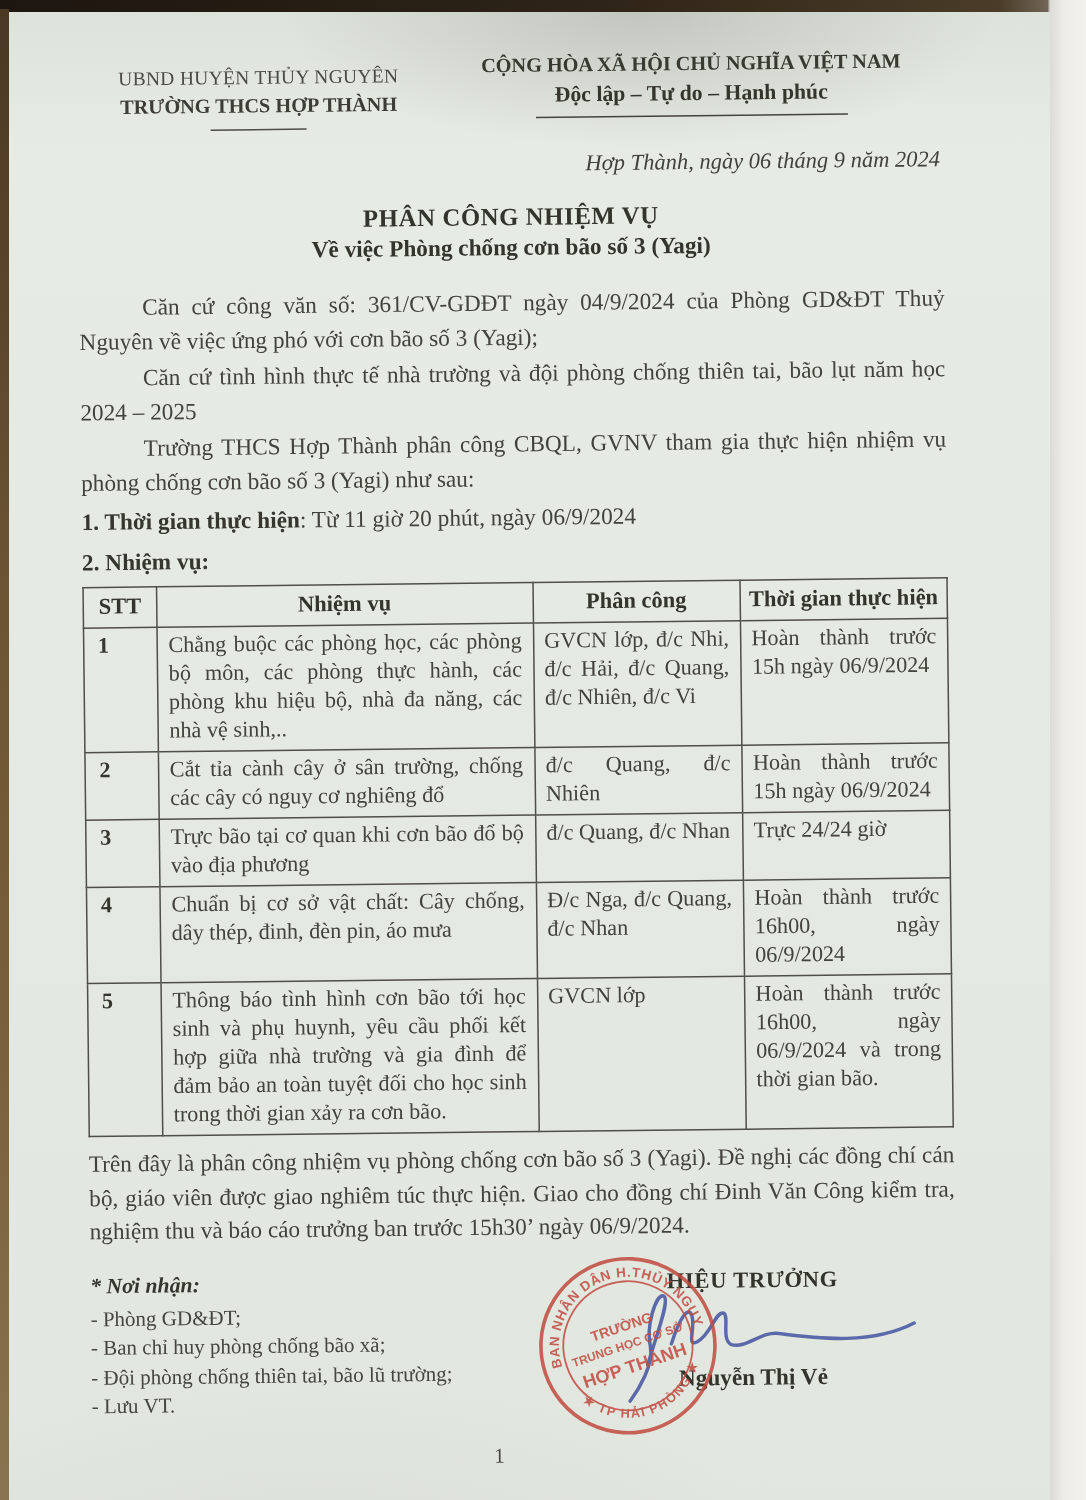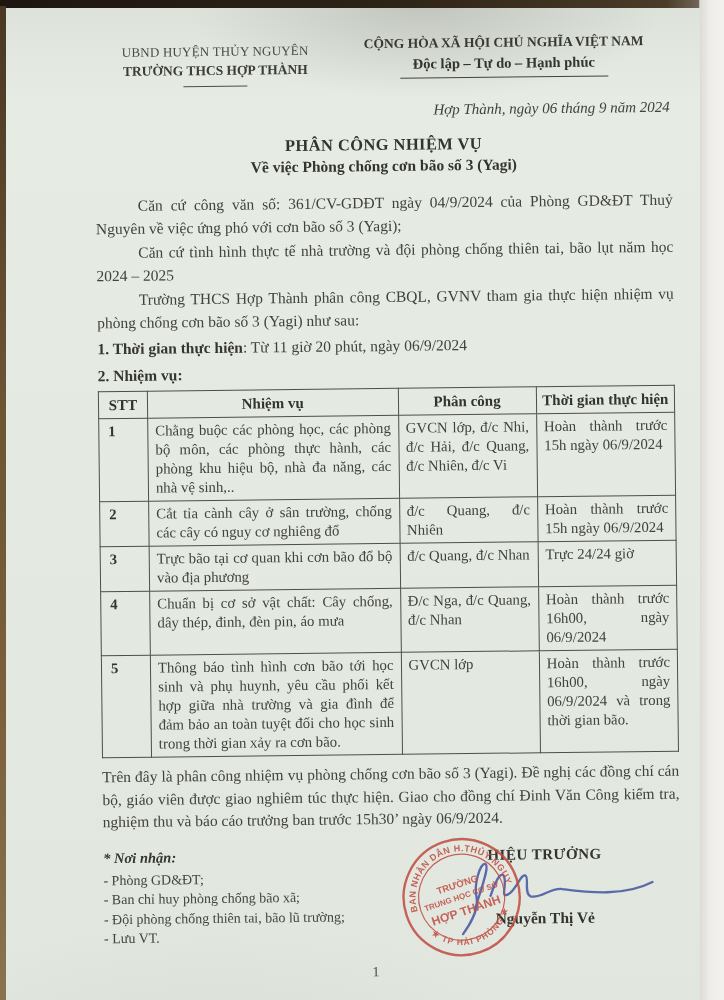--- a/index.html
+++ b/index.html
@@ -16,21 +16,21 @@
   .strip-right{position:absolute;right:0;top:0;width:24px;height:1000px;
     background:linear-gradient(90deg,#dddbd5,#efedea 40%,#f2f1ee);
     border-left:1px solid #c2c0ba;}
   .paper{
     position:absolute;left:6px;top:8px;width:694px;height:992px;
     background:
       radial-gradient(ellipse 340px 130px at 420px 0px, rgba(96,98,88,.22), transparent 70%),
       radial-gradient(ellipse 500px 260px at 30% 110%, rgba(140,142,130,.10), transparent 70%),
       linear-gradient(180deg,#dde2db 0%,#e6ebe4 9%,#e4e9e2 55%,#e1e6df 100%);
     box-sizing:border-box;
-    padding:28px 42px 0 90px;
+    padding:28px 42px 0 47px;
   }
   .content{
     position:relative;width:577px;height:950px;
     transform:rotate(-0.65deg);transform-origin:50% 20%;
     color:#3e3f37;
   }
   
   .hdr{display:flex;}
   .hdr-left{width:42%;text-align:center;padding-top:6px;}
   .hdr-right{width:58%;text-align:center;}

